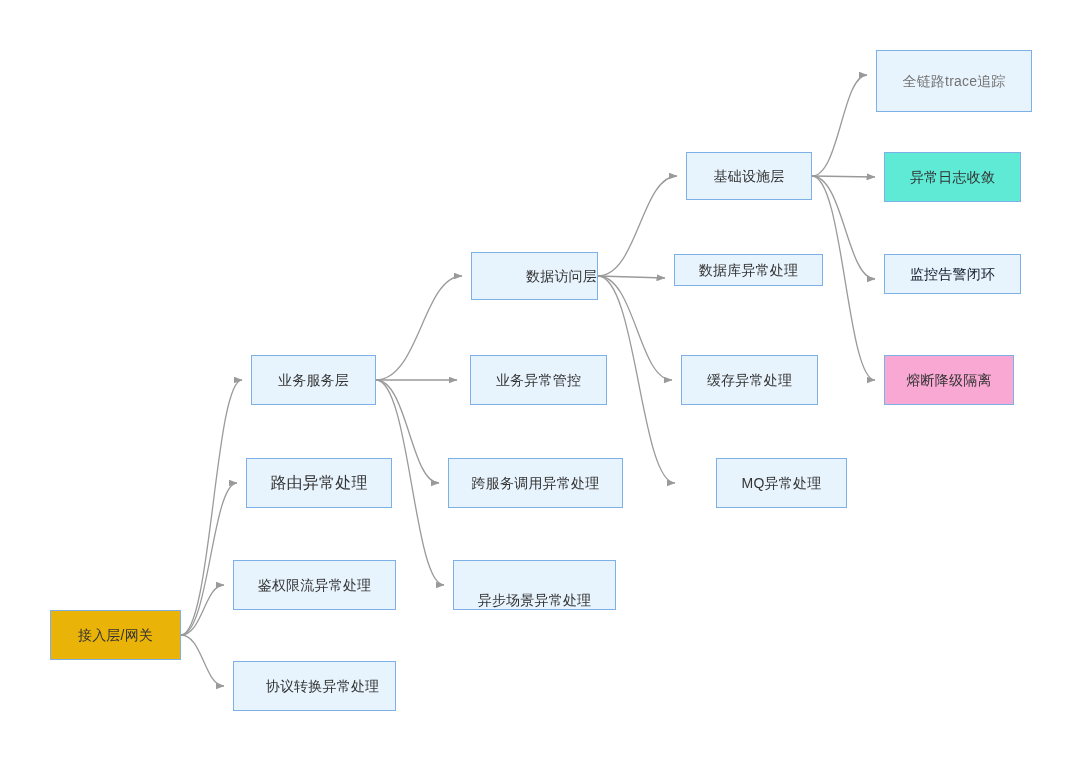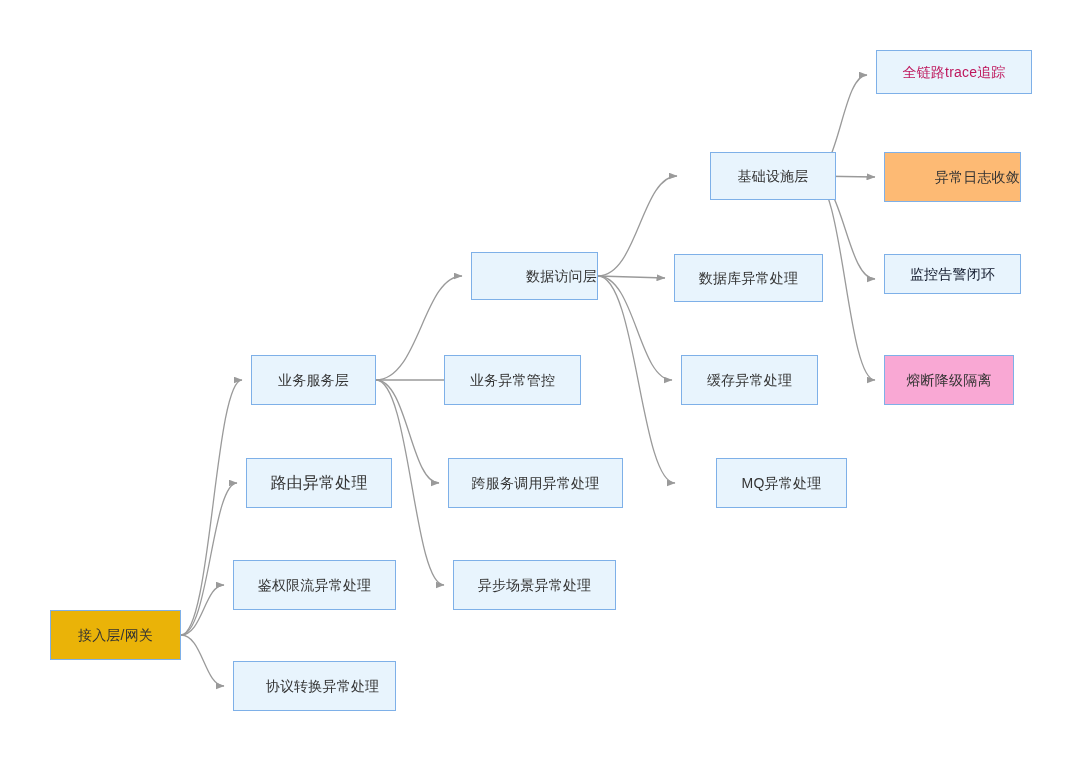--- a/index.html
+++ b/index.html
@@ -88,45 +88,45 @@
       </div>
       <div class="node" style="left: 233px; top: 560px; width: 163px; height: 50px; background: rgb(232, 244, 253); border-color: rgb(126, 176, 232); color: rgb(51, 51, 51); font-size: 14px;">
         <span class="node-label">鉴权限流异常处理</span>
       </div>
       <div class="node" style="left: 233px; top: 661px; width: 163px; height: 50px; background: rgb(232, 244, 253); border-color: rgb(126, 176, 232); color: rgb(51, 51, 51); font-size: 14px; padding-left: 16px;">
         <span class="node-label">协议转换异常处理</span>
       </div>
       <div class="node" style="left: 471px; top: 252px; width: 127px; height: 48px; background: rgb(232, 244, 253); border-color: rgb(126, 176, 232); color: rgb(51, 51, 51); font-size: 14px; justify-content: flex-end;">
         <span class="node-label">数据访问层</span>
       </div>
-      <div class="node" style="left: 444px; top: 355px; width: 137px; height: 50px; background: rgb(232, 244, 253); border-color: rgb(126, 176, 232); color: rgb(51, 51, 51); font-size: 14px;">
+      <div class="node" style="left: 470px; top: 355px; width: 137px; height: 50px; background: rgb(232, 244, 253); border-color: rgb(126, 176, 232); color: rgb(51, 51, 51); font-size: 14px;">
         <span class="node-label">业务异常管控</span>
       </div>
       <div class="node" style="left: 448px; top: 458px; width: 175px; height: 50px; background: rgb(232, 244, 253); border-color: rgb(126, 176, 232); color: rgb(51, 51, 51); font-size: 14px;">
         <span class="node-label">跨服务调用异常处理</span>
       </div>
-      <div class="node" style="left: 453px; top: 560px; width: 163px; height: 50px; background: rgb(232, 244, 253); border-color: rgb(126, 176, 232); color: rgb(51, 51, 51); font-size: 14px;">
+      <div class="node" style="left: 453px; top: 560px; width: 163px; height: 50px; background: rgb(232, 244, 253); border-color: rgb(126, 176, 232); color: rgb(51, 51, 51); font-size: 14px; align-items: flex-end;">
         <span class="node-label">异步场景异常处理</span>
       </div>
-      <div class="node" style="left: 686px; top: 152px; width: 126px; height: 48px; background: rgb(232, 244, 253); border-color: rgb(126, 176, 232); color: rgb(51, 51, 51); font-size: 14px; margin-left: 24px;">
+      <div class="node" style="left: 686px; top: 152px; width: 126px; height: 48px; background: rgb(232, 244, 253); border-color: rgb(126, 176, 232); color: rgb(51, 51, 51); font-size: 14px;">
         <span class="node-label">基础设施层</span>
       </div>
-      <div class="node" style="left: 674px; top: 254px; width: 149px; height: 48px; background: rgb(232, 244, 253); border-color: rgb(126, 176, 232); color: rgb(51, 51, 51); font-size: 14px;">
+      <div class="node" style="left: 674px; top: 254px; width: 149px; height: 32px; background: rgb(232, 244, 253); border-color: rgb(126, 176, 232); color: rgb(51, 51, 51); font-size: 14px;">
         <span class="node-label">数据库异常处理</span>
       </div>
       <div class="node" style="left: 681px; top: 355px; width: 137px; height: 50px; background: rgb(232, 244, 253); border-color: rgb(126, 176, 232); color: rgb(51, 51, 51); font-size: 14px;">
         <span class="node-label">缓存异常处理</span>
       </div>
       <div class="node" style="left: 684px; top: 458px; width: 131px; height: 50px; background: rgb(232, 244, 253); border-color: rgb(126, 176, 232); color: rgb(51, 51, 51); font-size: 14px; margin-left: 32px;">
         <span class="node-label">MQ异常处理</span>
       </div>
-      <div class="node" style="left: 876px; top: 50px; width: 156px; height: 44px; background: rgb(232, 244, 253); border-color: rgb(126, 176, 232); color: #be185d; font-size: 14px;">
+      <div class="node" style="left: 876px; top: 50px; width: 156px; height: 62px; background: rgb(232, 244, 253); border-color: rgb(126, 176, 232); color: #737373; font-size: 14px;">
         <span class="node-label">全链路trace追踪</span>
       </div>
-      <div class="node" style="left: 884px; top: 152px; width: 137px; height: 50px; background: #fdba74; border-color: rgb(126, 176, 232); color: rgb(51, 51, 51); font-size: 14px; justify-content: flex-end;">
+      <div class="node" style="left: 884px; top: 152px; width: 137px; height: 50px; background: #5eead4; border-color: rgb(126, 176, 232); color: rgb(51, 51, 51); font-size: 14px;">
         <span class="node-label">异常日志收敛</span>
       </div>
       <div class="node" style="left: 884px; top: 254px; width: 137px; height: 40px; background: rgb(232, 244, 253); border-color: rgb(126, 176, 232); color: #0f172a; font-size: 14px;">
         <span class="node-label">监控告警闭环</span>
       </div>
       <div class="node" style="left: 884px; top: 355px; width: 130px; height: 50px; background: #f9a8d4; border-color: rgb(126, 176, 232); color: rgb(51, 51, 51); font-size: 14px;">
         <span class="node-label">熔断降级隔离</span>
       </div>
     </div>
 

